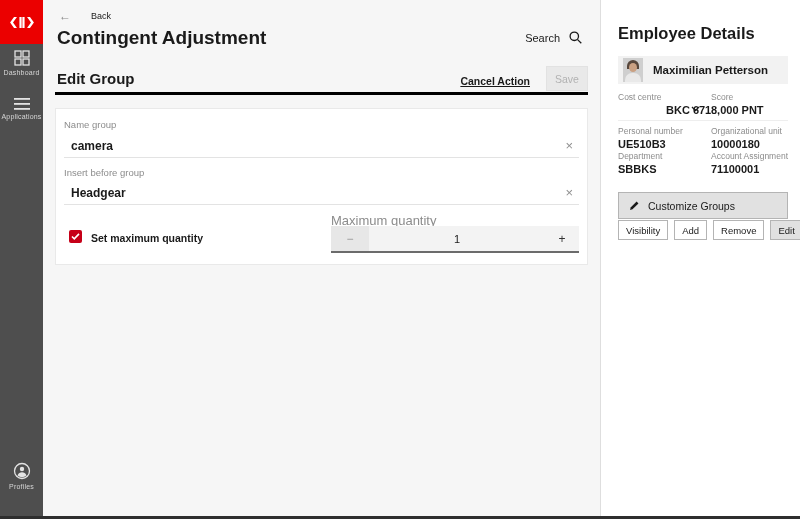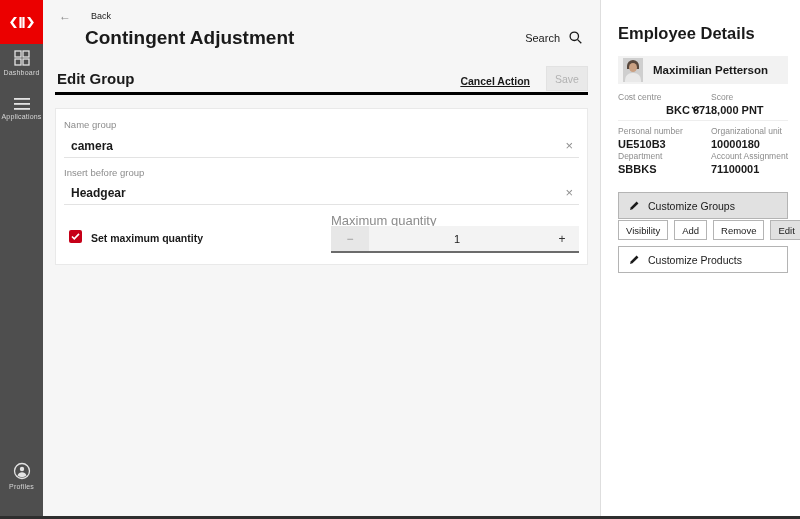--- a/index.html
+++ b/index.html
@@ -12,21 +12,21 @@
                 display:flex; align-items:center; justify-content:center; cursor:pointer; }
   .side-item { position:absolute; left:0; width:43px; display:flex; flex-direction:column; align-items:center; gap:3px; cursor:pointer; }
   .side-item .lbl { font-size:7px; color:#d6d6d6; letter-spacing:.2px; }
   .si-dash { top:50px; } .si-apps { top:98px; } .si-prof { top:462px; }
 
   
   .main { position:absolute; left:43px; top:0; width:557px; height:516px; background:#f6f6f6; }
   .back-row { position:absolute; left:16px; top:10px; display:flex; align-items:center; gap:20px; cursor:pointer; }
   .back-arrow { font-size:12px; color:#8a8a8a; line-height:1; }
   .back-label { font-size:9px; color:#1a1a1a; }
-  .page-title { position:absolute; left:14px; top:27px; font-size:19px; font-weight:bold;margin-left:28px; }
+  .page-title { position:absolute; left:14px; top:27px; font-size:19px; font-weight:bold; }
   .search { position:absolute; right:18px; top:31px; display:flex; align-items:center; gap:9px; cursor:pointer; }
   .search-label { font-size:11px; }
 
   .section-title { position:absolute; left:14px; top:70px; font-size:15px; font-weight:bold; }
   .cancel-link { position:absolute; right:70px; top:75px; font-size:10.5px; font-weight:bold; text-decoration:underline; cursor:pointer; }
   .save-btn { position:absolute; right:12px; top:66px; width:42px; height:25px; background:#e9e9e9; border:1px solid #e2e2e2;
               color:#b2b2b2; font-size:10.5px; display:flex; align-items:center; justify-content:center; }
   .section-underline { position:absolute; left:12px; top:92px; width:533px; height:2.5px; background:#000; }
 
   .card { position:absolute; left:12px; top:108px; width:533px; height:157px; background:#fff; border:1px solid #e9e9e9; }
@@ -226,24 +226,16 @@
     <div class="small-row">
       <div class="btn-small">Visibility</div>
       <div class="btn-small">Add</div>
       <div class="btn-small">Remove</div>
       <div class="btn-small active">
         <span>Edit</span>
 
       </div>
     </div>
 
-    <div class="btn-wide btn-products">
-      <span>
-        <svg width="11" height="11" viewBox="0 0 12 12">
-          <path d="M1.2 10.8l.6-2.6L8.3 1.7l2 2L3.8 10.2l-2.6.6z" fill="#1a1a1a"></path>
-        </svg>
-      </span>
-      <span>Customize Products</span>
-    </div>
   </div>
 </div>
 
 <div class="bottom-strip"></div>
 
 </body></html>

